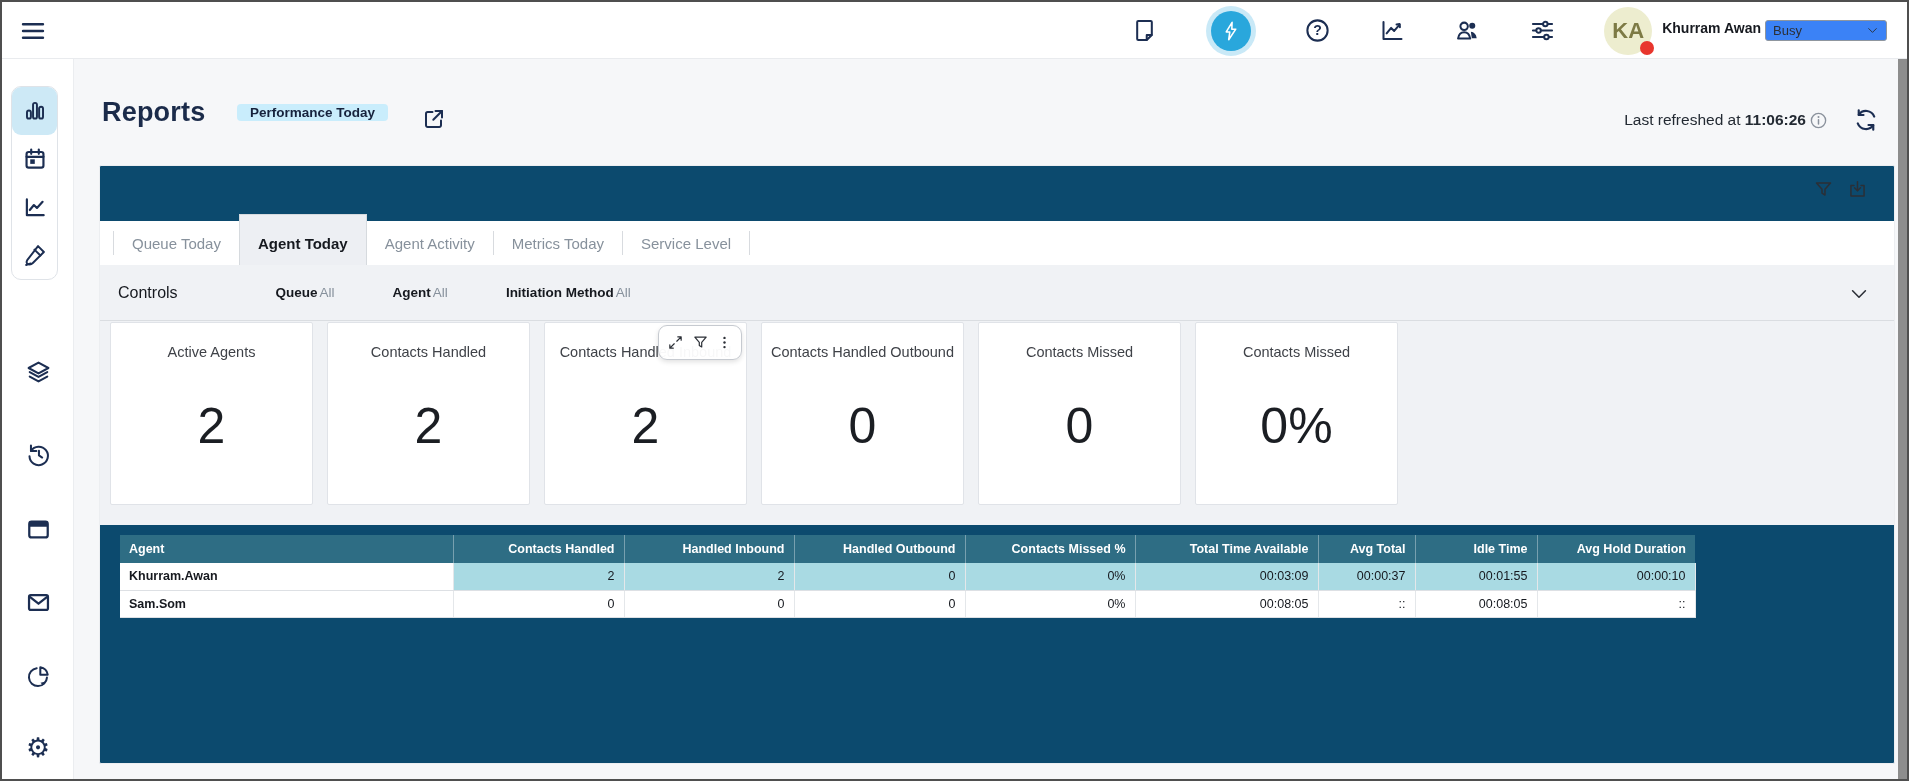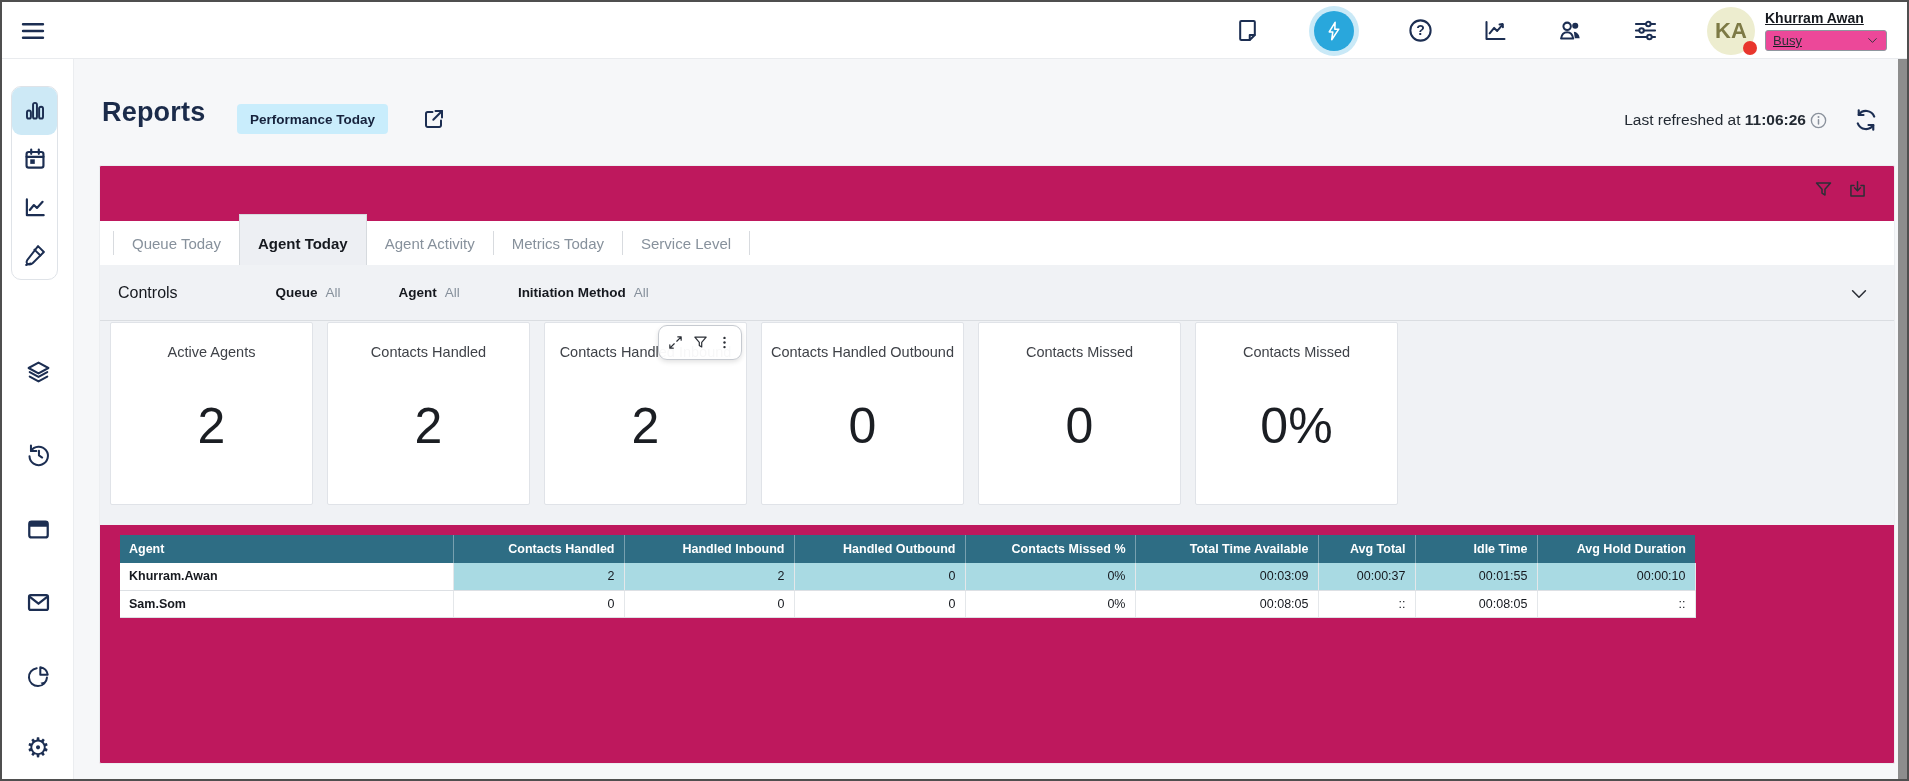--- a/index.html
+++ b/index.html
@@ -14,56 +14,56 @@
   
   .topbar { position:absolute; left:0; top:0; width:100%; height:57px; background:#fff; border-bottom:1px solid #e9ebee; z-index:5; }
   .hamburger { position:absolute; left:17px; top:15px; width:28px; height:28px; cursor:pointer; }
   .topbar-right { position:absolute; right:20px; top:0; height:57px; display:flex; align-items:center; gap:48px; }
   .tb-icon { width:27px; height:27px; cursor:pointer; }
   .bolt-wrap { width:50px; height:50px; border-radius:50%; background:#c9e9f7; display:flex; align-items:center; justify-content:center; cursor:pointer; }
   .bolt-btn { width:40px; height:40px; border-radius:50%; background:#29a7dc; display:flex; align-items:center; justify-content:center; }
   .user-block { display:flex; align-items:center; gap:10px; }
   .avatar { position:relative; width:48px; height:48px; border-radius:50%; background:#ededcf; display:flex; align-items:center; justify-content:center; font-weight:700; font-size:22px; color:#7d7a45; cursor:pointer; }
   .status-dot { position:absolute; right:-2px; bottom:0; width:14px; height:14px; border-radius:50%; background:#e8362d; }
-  .user-col { display:flex; flex-direction:column; gap:4px;text-decoration:underline; }
+  .user-col { display:flex; gap:4px; }
   .user-name { font-weight:700; font-size:14px; color:#16191f; }
-  .status-select { width:122px; height:21px; border:1px solid #8f969e; border-radius:3px; background:#ec4899; display:flex; align-items:center; justify-content:space-between; padding:0 7px; font-size:13px; color:#2b2f36; cursor:pointer; }
+  .status-select { width:122px; height:21px; border:1px solid #8f969e; border-radius:3px; background:#3b82f6; display:flex; align-items:center; justify-content:space-between; padding:0 7px; font-size:13px; color:#2b2f36; cursor:pointer; }
 
   
   .sidebar { position:absolute; left:0; top:57px; width:72px; height:724px; background:#fff; border-right:1px solid #ebedf0; z-index:4; }
   .side-group { position:absolute; left:9px; top:27px; width:47px; border:1px solid #dfe3e8; border-radius:10px; background:#fff; }
   .side-item { width:45px; height:48px; display:flex; align-items:center; justify-content:center; cursor:pointer; }
   .side-item.active { background:#cde9f6; border-radius:9px; }
   .side-lone { position:absolute; left:0; width:72px; height:40px; display:flex; align-items:center; justify-content:center; cursor:pointer; }
   .gear-glyph { font-family:"DejaVu Sans", sans-serif; font-size:27px; color:#1c2e52; line-height:1; }
 
   
   .page-head { position:absolute; left:72px; top:57px; right:0; height:106px; }
   .page-title { position:absolute; left:28px; top:38px; font-size:27px; font-weight:800; color:#1b2b4a; letter-spacing:.2px; }
-  .page-badge { position:absolute; left:163px; top:45px; height:30px; background:#c9edfc; border-radius:4px; display:flex; align-items:center; padding:0 13px; font-size:13.5px; font-weight:700; color:#16223c; }
+  .page-badge { position:absolute; left:163px; top:45px; height:17px; background:#c9edfc; border-radius:4px; display:flex; align-items:center; padding:0 13px; font-size:13.5px; font-weight:700; color:#16223c; }
   .ext-link { position:absolute; left:348px; top:48px; width:24px; height:24px; cursor:pointer; }
   .refresh-cluster { position:absolute; right:28px; top:48px; display:flex; align-items:center; gap:3px; }
   .refreshed-text { font-size:15.5px; color:#232a33; }
   .refreshed-text b { font-weight:700; }
   .refresh-btn { margin-left:22px; width:26px; height:26px; cursor:pointer; }
 
   
-  .panel { position:absolute; left:97px; top:163px; width:1796px; height:599px; background:#be185d; border:1px solid #eceef1; border-radius:2px; }
+  .panel { position:absolute; left:97px; top:163px; width:1796px; height:599px; background:#0c4a6e; border:1px solid #eceef1; border-radius:2px; }
   .panel-tools { position:absolute; right:26px; top:13px; display:flex; gap:13px; }
   .panel-tools .pt { width:21px; height:21px; cursor:pointer; }
 
   .tabs { position:absolute; left:0; top:55px; width:100%; height:44px; display:flex; align-items:stretch; padding-left:13px; background:#fff; }
   .tab { display:flex; align-items:center; padding:0 18px; font-size:15px; color:#87919c; cursor:pointer; position:relative; }
   .tab.active { background:#edeff3; border:1px solid #d6dade; border-bottom:none; margin-top:-7px; padding-top:7px; font-weight:700; color:#16191f; }
   .tab-sep { width:1px; background:#d8dbdf; margin:10px 0; }
 
   .section-gray { position:absolute; left:0; top:99px; width:100%; height:260px; background:#f0f2f5; }
   .controls-row { position:absolute; left:0; top:99px; width:100%; height:56px; background:#f0f2f5; border-bottom:1px solid #dadde1; display:flex; align-items:center; padding-left:18px; }
   .controls-title { font-size:16px; color:#16191f; margin-right:98px; }
-  .ctrl-filter { display:flex; align-items:baseline; gap:8px; margin-right:58px; cursor:pointer; }
+  .ctrl-filter { display:flex; align-items:baseline; gap:2px; margin-right:58px; cursor:pointer; }
   .ctrl-label { font-size:13.5px; font-weight:700; color:#16191f; }
   .ctrl-value { font-size:13.5px; color:#87919c; }
   .controls-chevron { position:absolute; right:24px; top:117px; width:22px; height:22px; cursor:pointer; }
 
   .kpi-row { position:absolute; left:10px; top:156px; display:flex; gap:14px; }
   .kpi-card { position:relative; width:203px; height:183px; background:#fff; border:1px solid #e0e3e8; border-radius:2px; }
   .kpi-title { position:absolute; top:21px; width:100%; text-align:center; font-size:14.5px; color:#3f4248; white-space:nowrap; }
   .kpi-value { position:absolute; top:74px; width:100%; text-align:center; font-size:50px; font-weight:400; color:#1b1e23; }
   .kpi-value.small { top:101px; font-size:22px; }
   .kpi-toolbar { position:absolute; top:2px; right:4px; width:84px; height:35px; background:rgba(255,255,255,.96); border:1px solid #c6cad0; border-radius:9px; box-shadow:0 2px 5px rgba(0,0,0,.12); display:flex; align-items:center; justify-content:space-evenly; z-index:3; }

